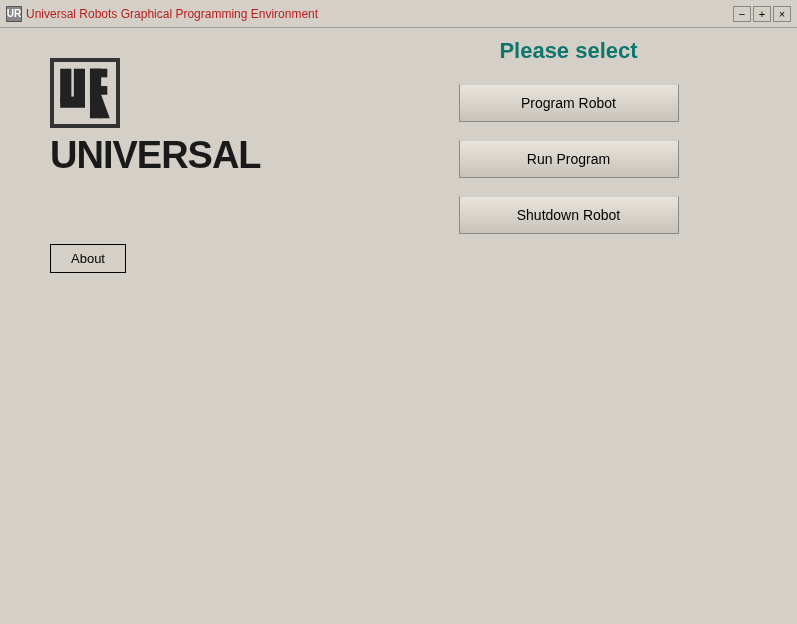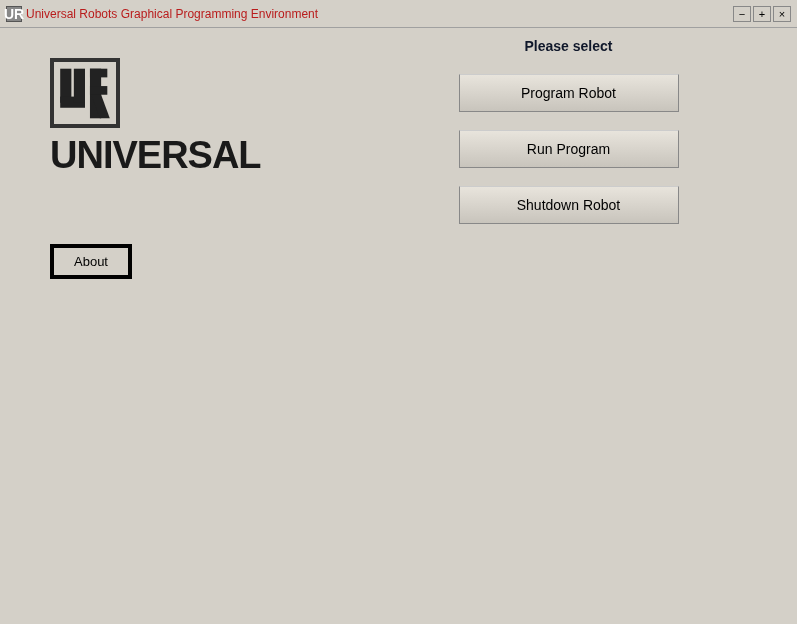--- a/index.html
+++ b/index.html
@@ -27,21 +27,21 @@
       display: flex;
       align-items: center;
       gap: 4px;
     }
     .titlebar-icon {
       width: 16px;
       height: 16px;
       background: #888;
       border: 1px solid #555;
       display: flex; align-items: center; justify-content: center;
-      font-size: 14px;
+      font-size: 10px;
       font-weight: bold;
       color: white;
     }
     .titlebar-title {
       font-size: 12px;
       color: #b91c1c;
     }
     .titlebar-controls {
       display: flex;
       gap: 2px;
@@ -137,42 +137,42 @@
       font-size: 38px;
       font-weight: 900;
       color: #1a1a1a;
       letter-spacing: -1px;
       line-height: 1.0;
       font-family: Arial Black, Arial, sans-serif;
     }
 
     .about-btn {
       background: #d4d0c8;
-      border: 4px solid #000000;
+      border: 1px solid #000000;
       padding: 6px 20px;
       font-size: 13px;
       cursor: pointer;
       color: #000;
       margin-top: 10px;
     }
 
     
     .right-panel {
       flex: 1;
       display: flex;
       flex-direction: column;
       align-items: center;
       justify-content: flex-start;
       padding-top: 0px;
     }
 
     .please-select {
-      font-size: 14px;
-      font-weight: bold;
-      color: #0f172a;
+      font-size: 22px;
+      font-weight: bold;
+      color: #0f766e;
       margin-bottom: 20px;
       align-self: center;
     }
 
     .main-btn {
       width: 220px;
       padding: 10px 20px;
       margin-bottom: 18px;
       background: linear-gradient(to bottom, #e8e4dc, #c8c4bc);
       border: 1px solid #888;

